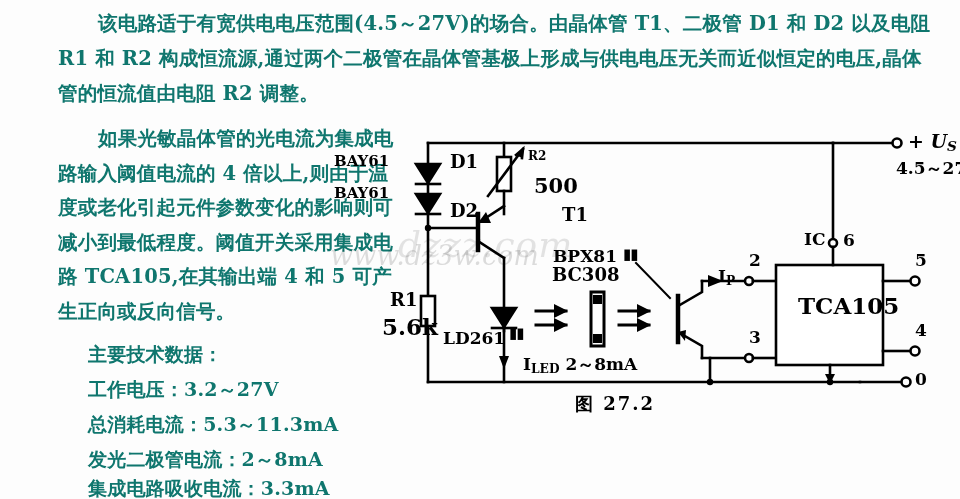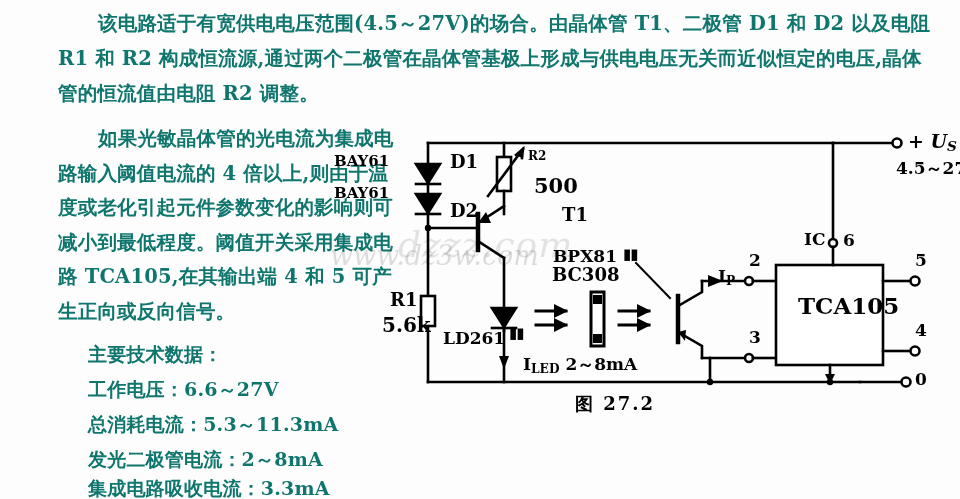--- a/index.html
+++ b/index.html
@@ -92,21 +92,21 @@
 </head>
 <body>
 
 <div id="page">
 
   <div class="prose" id="para-top">该电路适于有宽供电电压范围(4.5～27V)的场合。由晶体管 T1、二极管 D1 和 D2 以及电阻 R1 和 R2 构成恒流源,通过两个二极管在晶体管基极上形成与供电电压无关而近似恒定的电压,晶体管的恒流值由电阻 R2 调整。</div>
 
   <div class="prose" id="para-mid">如果光敏晶体管的光电流为集成电路输入阈值电流的 4 倍以上,则由于温度或老化引起元件参数变化的影响则可减小到最低程度。阈值开关采用集成电路 TCA105,在其输出端 4 和 5 可产生正向或反向信号。</div>
 
   <div class="prose spec-line" id="spec-title">主要技术数据：</div>
-  <div class="prose spec-line" id="spec-1">工作电压：6.6～27V</div>
+  <div class="prose spec-line" id="spec-1">工作电压：3.2～27V</div>
   <div class="prose spec-line" id="spec-2">总消耗电流：5.3～11.3mA</div>
   <div class="prose spec-line" id="spec-3">发光二极管电流：2～8mA</div>
   <div class="prose spec-line" id="spec-4">集成电路吸收电流：3.3mA</div>
 
   <div class="wm" id="wm-big">dzzz.com</div>
   <div class="wm" id="wm-small">www.dz3w.com</div>
 
   <div id="schematic">
 
     <svg width="620" height="310" viewBox="0 0 620 310">
@@ -210,21 +210,21 @@
     <div class="lbl" style="left:-6px; top:60px; font-size:15px;">BAY61</div>
     <div class="lbl" style="left:110px; top:76px; font-size:18px;">D2</div>
 
     <div class="lbl" style="left:188px; top:24px; font-size:12px;">R2</div>
     <div class="lbl" style="left:194px; top:49px; font-size:21px;">500</div>
 
     <div class="lbl" style="left:222px; top:80px; font-size:18px;">T1</div>
     <div class="lbl" style="left:212px; top:104px; font-size:18px;margin-top:36px;">BC308</div>
 
     <div class="lbl" style="left:50px; top:165px; font-size:18px;">R1</div>
-    <div class="lbl" style="left:42px; top:189px; font-size:20px;">5.6k</div>
+    <div class="lbl" style="left:42px; top:189px; font-size:23px;">5.6k</div>
 
     <div class="lbl" style="left:103px; top:204px; font-size:17px;">LD261</div>
     <div class="lbl" style="left:169px; top:200px; font-size:15px; letter-spacing:-1px;">▮▮</div>
 
     <div class="lbl" style="left:183px; top:230px; font-size:17px;"><span class="serif-i">I</span><span class="sub">LED</span> <span>2～8mA</span></div>
 
     <div class="lbl" style="left:213px; top:122px; font-size:17px;">BPX81</div>
     <div class="lbl" style="left:283px; top:121px; font-size:15px; letter-spacing:-1px;">▮▮</div>
 
     <div class="lbl" style="left:378px; top:126px; font-size:17px;margin-top:16px;"><span class="serif-i">I</span><span class="sub">P</span></div>

